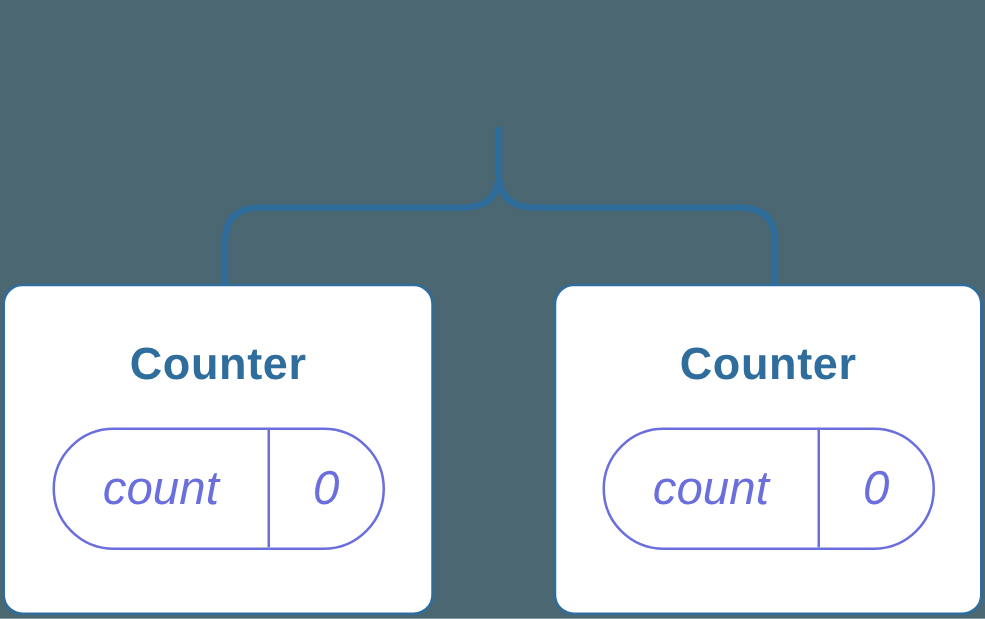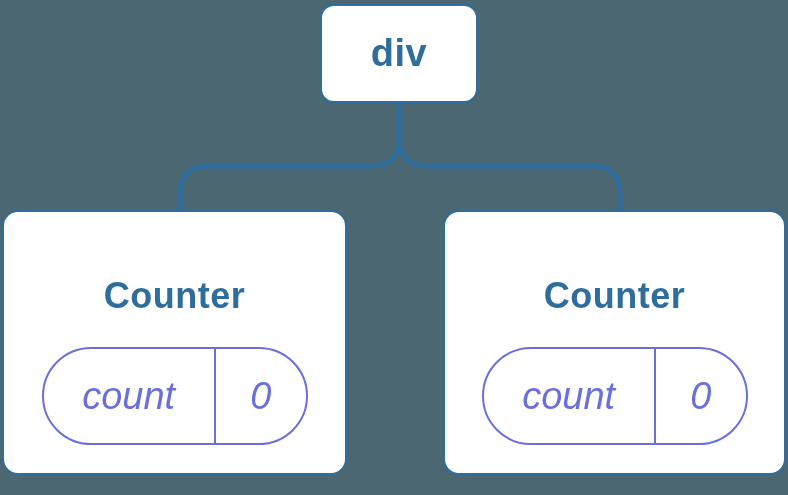--- a/index.html
+++ b/index.html
@@ -44,29 +44,29 @@
     z-index: 2;
   }
   .node-root .node-label {
     font-size: 38px;
     font-weight: 600;
     color: var(--text-blue);
     letter-spacing: 0.5px;
   }
   .card {
     position: absolute;
-    top: 210px;
+    top: 227px;
     height: 265px;
     background: var(--card-background);
     border: 2.5px solid var(--line-blue);
     border-radius: 16px;
     display: flex;
     flex-direction: column;
     align-items: center;
-    padding-top: 62px;
+    padding-top: 40px;
     z-index: 2;
   }
   .card-left  { left: 2px;   width: 345px; }
   .card-right { left: 443px; width: 343px; }
   .card-title {
     font-size: 36px;
     font-weight: 600;
     color: var(--text-blue);
     line-height: 1.2;
     letter-spacing: 0.5px;
@@ -108,23 +108,20 @@
 </head>
 <body>
 
 <div class="canvas">
 
   <svg class="connector" viewBox="0 0 788 495" xmlns="http://www.w3.org/2000/svg">
     <path d="M399 102 L399 138 Q399 166 371 166 L208 166 Q180 166 180 194 L180 229"></path>
     <path d="M399 102 L399 138 Q399 166 427 166 L592 166 Q620 166 620 194 L620 229"></path>
   </svg>
 
-  <div class="node-root">
-    <span class="node-label">div</span>
-  </div>
 
   <div class="card card-left">
     <div class="card-title">Counter</div>
     <div class="state-pill">
       <span class="pill-key">count</span>
       <span class="pill-divider"></span>
       <span class="pill-value">0</span>
     </div>
   </div>
 

